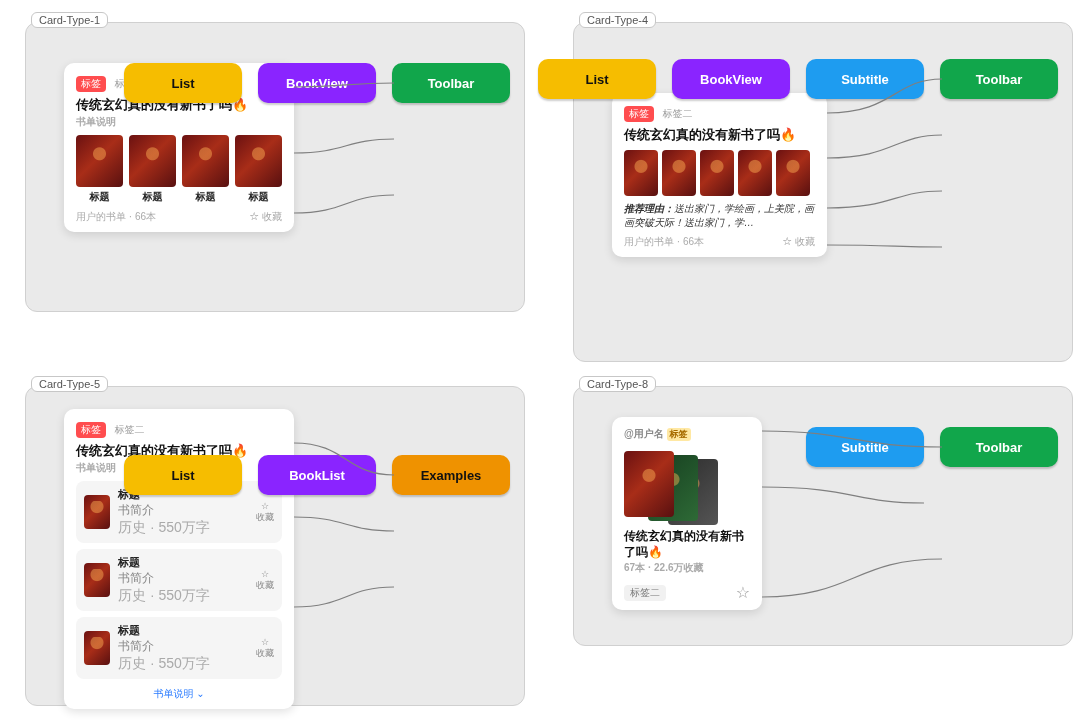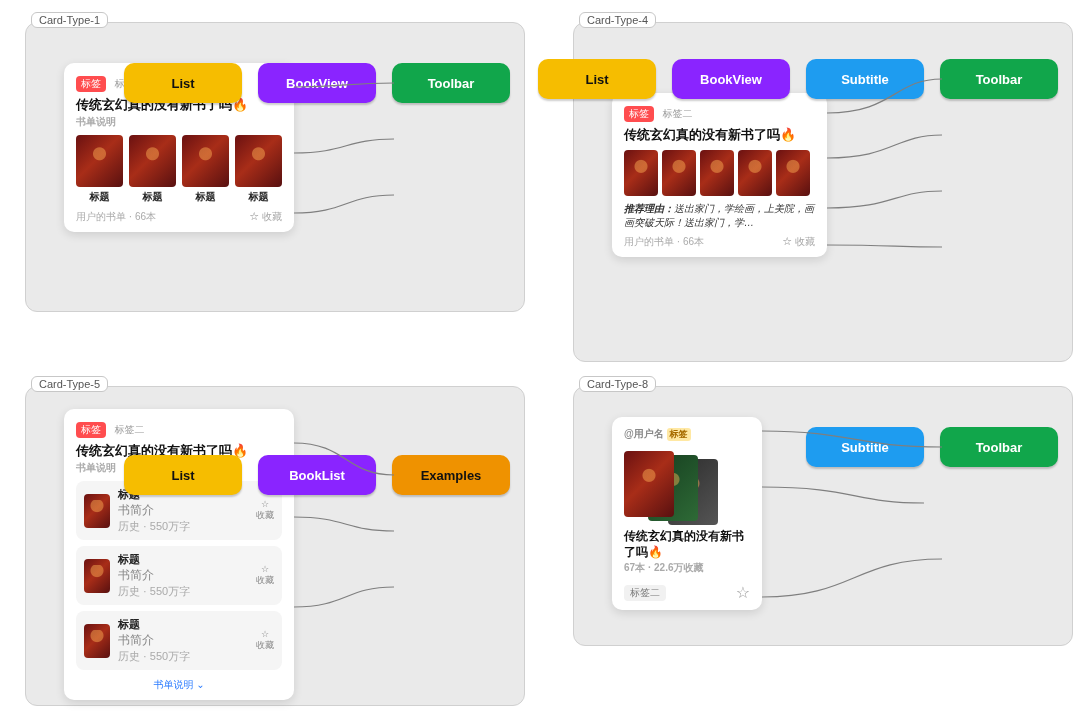--- a/index.html
+++ b/index.html
@@ -178,21 +178,21 @@
     padding:6px 8px;
     display:flex;
     align-items:center;
     gap:8px;
     margin-top:6px;
   }
   .rowitem .cover { width:26px; height:34px; flex:none; }
   .rowitem .meta { flex:1; }
   .rowitem .t  { font-size:11px; font-weight:700; color:#222; }
   .rowitem .d  { font-size:12px; color:#888; }
-  .rowitem .s  { font-size:11px; color:#aaa; }
+  .rowitem .s  { font-size:14px; color:#aaa; }
   .rowstar { display:flex; flex-direction:column; align-items:center; font-size:9px; color:#888;}
   .loadmore { text-align:center; color:#2a7bff; font-size:10px; margin-top:8px; }
 
   
   .fan { position:relative; width:82px; height:78px; margin-top:6px; }
   .fan .cover { position:absolute; width:50px; height:66px; }
   .fan .c1 { left:0;  top:4px;  z-index:3; }
   .fan .c2 { left:24px; top:8px; z-index:2; background:linear-gradient(135deg,#153d1f,#2e6a36);}
   .fan .c3 { left:44px; top:12px; z-index:1; background:linear-gradient(135deg,#2b2b2b,#555);}
   .tagbar { margin-top:8px; display:flex; align-items:center; gap:8px; }

